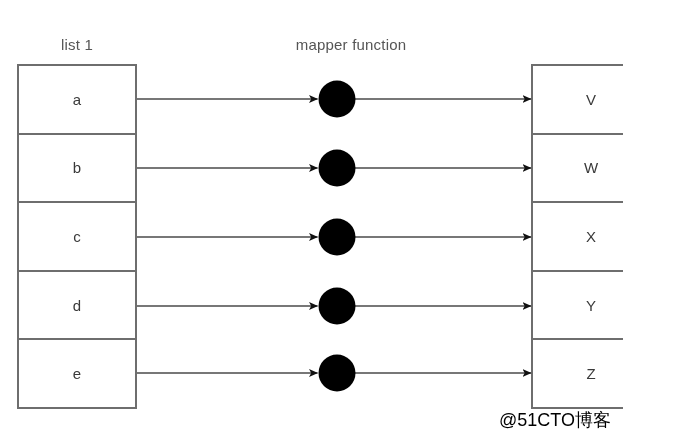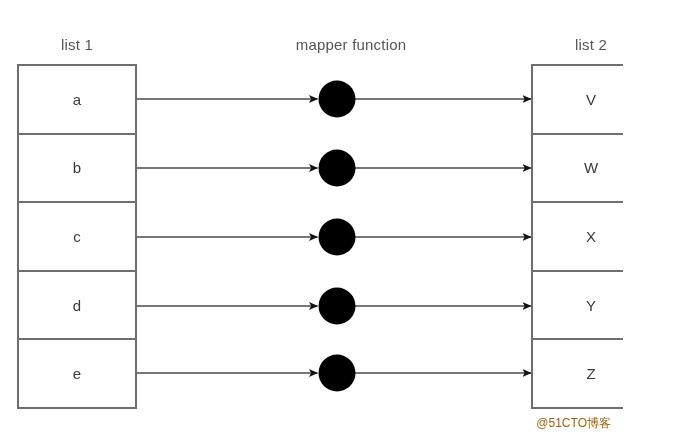--- a/index.html
+++ b/index.html
@@ -67,35 +67,34 @@
     width: 677px;
     height: 440px;
     pointer-events: none;
   }
 
   
   #watermark {
     position: absolute;
     right: 12px;
     bottom: 8px;
-    font-size: 12px;
-    color: #a16207;
+    font-size: 18px;
+    color: #000000;
     white-space: nowrap;
   }
 </style>
 </head>
 <body>
 
 <div id="canvas">
 
   <div class="col-title" id="title-list1">list 1</div>
 
   <div class="col-title" id="title-mapper">mapper function</div>
 
-  <div class="col-title" id="title-list2">list 2</div>
 
   <div class="list-box" id="list1-box">
     <div class="cell">a</div>
     <div class="cell">b</div>
     <div class="cell">c</div>
     <div class="cell">d</div>
     <div class="cell">e</div>
   </div>
 
   <div class="list-box" id="list2-box">

